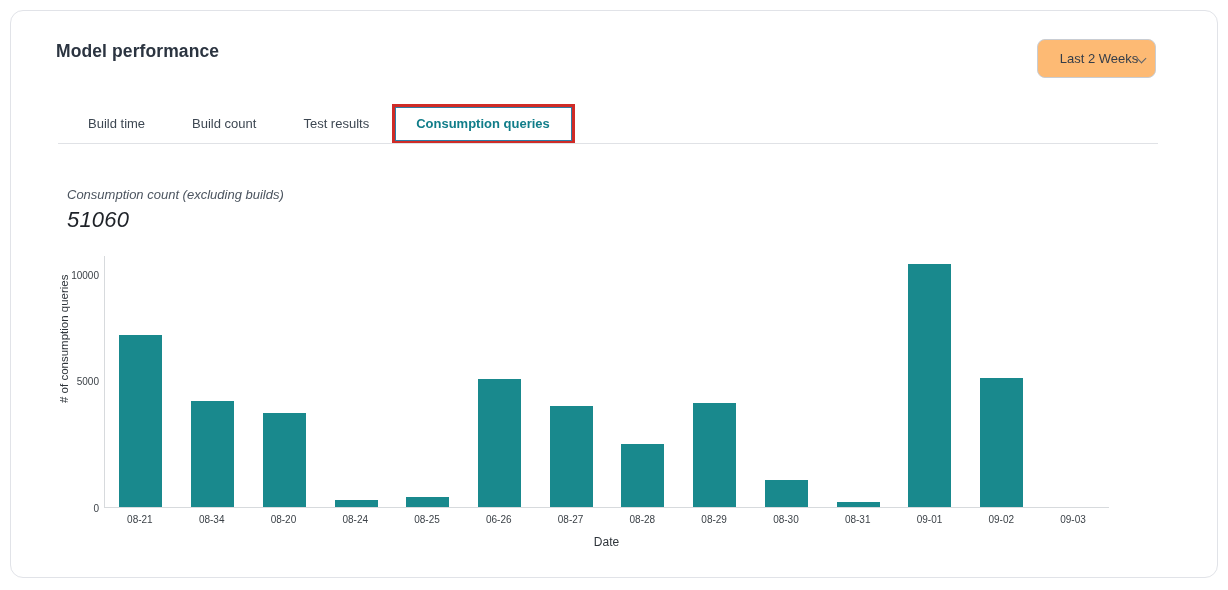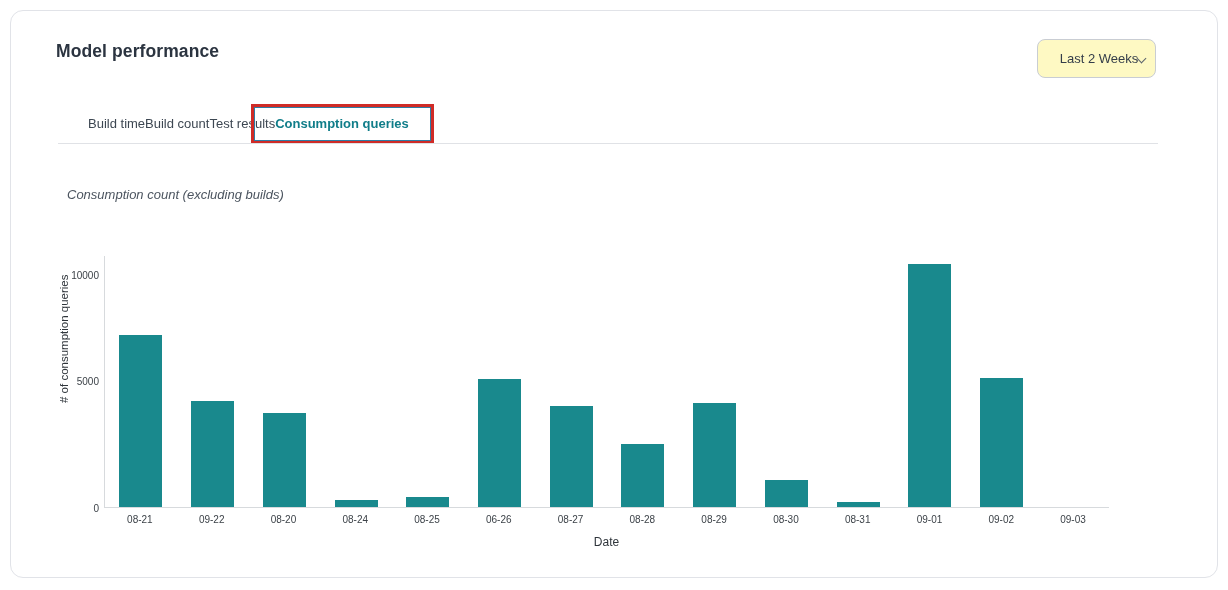--- a/index.html
+++ b/index.html
@@ -6,29 +6,29 @@
   html,body { width:1228px; height:590px; background:#ffffff;
     font-family:"Liberation Sans", sans-serif; color:#2f3a45; overflow:hidden; }
 
   .card { position:absolute; left:10px; top:10px; width:1208px; height:568px;
     background:#ffffff; border:1px solid #e1e3e8; border-radius:13px; }
 
   .page-title { position:absolute; left:45px; top:30px; font-size:17.5px;
     font-weight:600; color:#2b3440; letter-spacing:.1px; }
 
   .dropdown { position:absolute; top:28px; right:61px; height:39px; min-width:119px;
-    background:#fef9c3; border:1px solid #c9cdd3; border-radius:8px; cursor:pointer;
+    background:#fdba74; border:1px solid #c9cdd3; border-radius:8px; cursor:pointer;
     display:flex; align-items:center; justify-content:center; 
     padding:0 0 0 13px; font-family:inherit; font-size:13px; color:#343d49; }
   .chev { width:8px; height:8px; position:relative; top:-2px; }
   .chev::before { content:""; position:absolute; left:0; top:2px; width:6px; height:6px;
     border-right:1.5px solid #5a626c; border-bottom:1.5px solid #5a626c;
     transform:rotate(45deg); }
 
-  .tabs { position:absolute; left:77px; top:104px; display:flex; }
+  .tabs { position:absolute; left:77px; top:104px; display:flex; gap:47px; }
   .tab { background:none; border:none; font-family:inherit; font-size:13px;
     color:#3d4752; cursor:pointer; padding:0; position:relative; line-height:18px; }
   .tab.active { color:var(--active-tab-color,#107d89); font-weight:700; }
   .annotation-box { position:absolute; left:-24px; right:-25px; top:-11px; bottom:-11px;
     border:3px solid var(--annotation-red,#cf2b27);
     box-shadow:inset 0 0 0 1px #2e7ca4; pointer-events:none; }
 
   .divider { position:absolute; left:47px; top:132px; width:1100px; height:1px;
     background:#e0e2e6; }
 
@@ -71,20 +71,21 @@
       <button class="tab">Build time</button>
       <button class="tab">Build count</button>
       <button class="tab">Test results</button>
       <button class="tab active">Consumption queries<span class="annotation-box"></span></button>
     </nav>
 
   <div class="divider"></div>
 
   <div class="metric">
     <div class="metric-label">Consumption count (excluding builds)</div>
+    <div class="metric-value">51060</div>
   </div>
 
   <div class="chart">
     <div class="y-axis-label"># of consumption queries</div>
     <div class="yticks" id="yticks">
         <span class="ytick" style="bottom: 0px;">0</span>
         <span class="ytick" style="bottom: 127px;">5000</span>
         <span class="ytick" style="bottom: 233px;">10000</span>
       </div>
     <div class="plot" id="plot">
@@ -126,21 +127,21 @@
         </div>
         <div class="slot">
           <div class="bar" style="height: 129px;"></div>
         </div>
         <div class="slot">
           <div class="bar" style="height: 0px;"></div>
         </div>
       </div>
     <div class="xlabels" id="xlabels">
         <div class="xslot">08-21</div>
-        <div class="xslot">09-22</div>
+        <div class="xslot">08-34</div>
         <div class="xslot">08-20</div>
         <div class="xslot">08-24</div>
         <div class="xslot">08-25</div>
         <div class="xslot">06-26</div>
         <div class="xslot">08-27</div>
         <div class="xslot">08-28</div>
         <div class="xslot">08-29</div>
         <div class="xslot">08-30</div>
         <div class="xslot">08-31</div>
         <div class="xslot">09-01</div>

